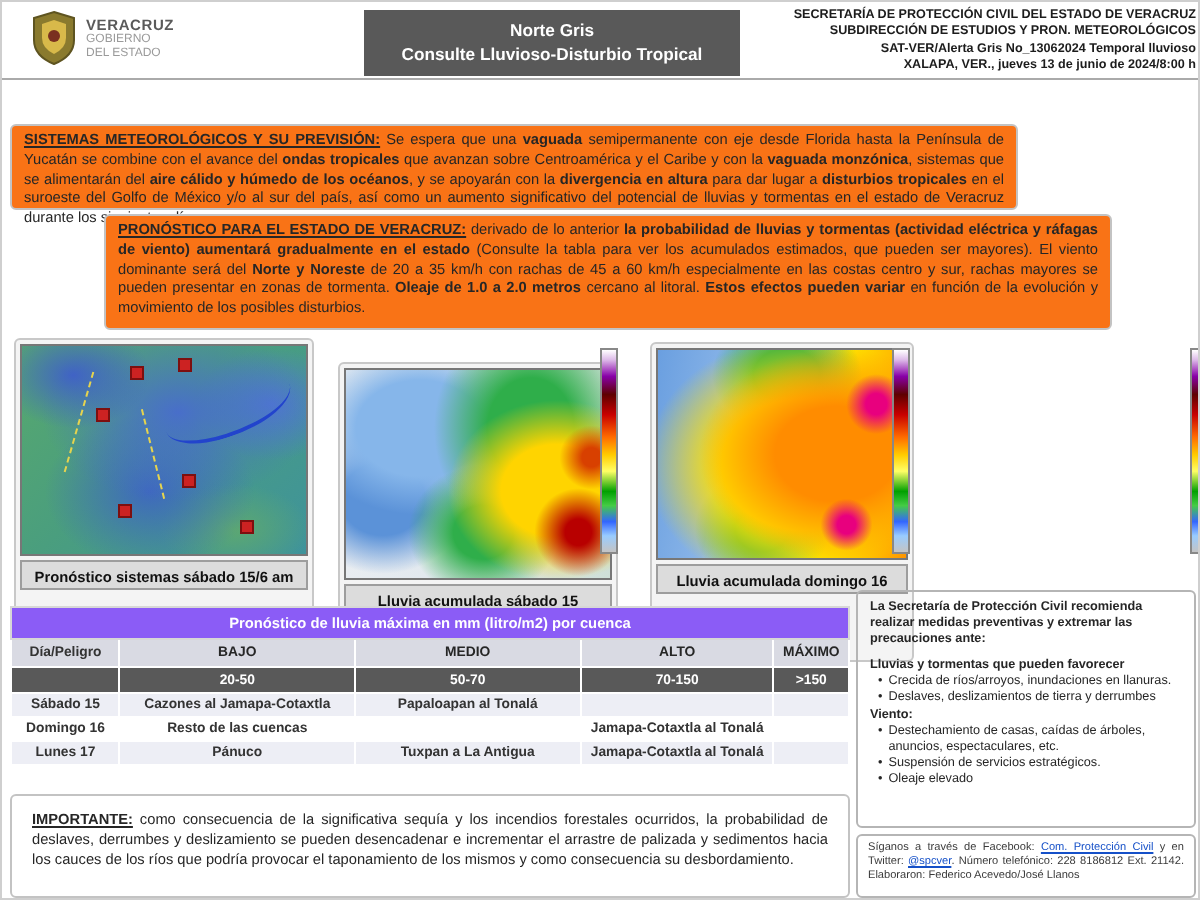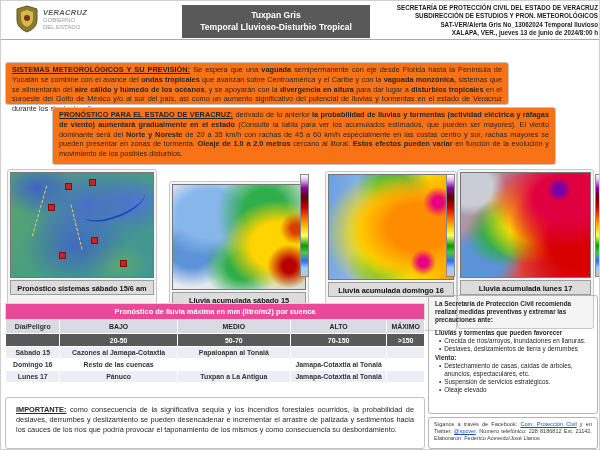--- a/index.html
+++ b/index.html
@@ -9,21 +9,21 @@
     border:1px solid #cfcfcf;box-sizing:border-box;overflow:hidden;
   }
   .b{font-weight:bold}
   .u{text-decoration:underline}
   .lnk{color:#1550c8;text-decoration:underline;cursor:pointer}
 
   
   header{position:absolute;left:0;top:0;width:600px;height:38px;}
   .logos{position:absolute;left:14px;top:4px;display:flex;gap:14px;align-items:center;}
   .logo{display:flex;gap:4px;align-items:center;}
-  .lv-t1{font-size:7.5px;font-weight:bold;color:#5a5a5a;letter-spacing:.3px;font-style:italic;}
+  .lv-t1{font-size:7.5px;font-weight:bold;color:#5a5a5a;letter-spacing:.3px;}
   .lv-t2{font-size:6px;color:#9a9a9a;line-height:1.15;}
   .pc-t1{font-size:10px;font-weight:bold;color:#5a5a5a;line-height:1;}
   .pc-t2{font-size:4.6px;color:#c0703a;line-height:1.2;}
   .banner{
     position:absolute;left:181px;top:4px;width:188px;height:33px;background:#595959;
     color:#fff;font-weight:bold;text-align:center;display:flex;flex-direction:column;
     justify-content:center;gap:2px;font-size:8.6px;line-height:1.1;
   }
   .org{position:absolute;right:3px;top:3px;width:226px;text-align:right;
     font-size:6.3px;font-weight:bold;color:#1c1c1c;line-height:1.33;}
@@ -91,21 +91,21 @@
       radial-gradient(ellipse 68px 58px at 55% 45%, #ffe000 35%, transparent 76%),
       radial-gradient(ellipse 52px 45px at 34% 58%, #2fae4a 35%, transparent 76%),
       radial-gradient(ellipse 58px 48px at 14% 86%, #5b92d8 40%, transparent 76%),
       radial-gradient(ellipse 48px 40px at 8% 14%, #c9cdd5 45%, transparent 72%),
       linear-gradient(120deg,#9ab4d0 0%,#e05040 58%,#cc0033 100%);}
 
   
   .rain{position:absolute;left:4px;top:302px;width:420px;border-collapse:collapse;table-layout:fixed;}
   .rain th,.rain td{border:1.5px solid #fff;padding:2px 2px;font-size:6.9px;text-align:center;
     font-weight:bold;color:#333;overflow:hidden;white-space:nowrap;}
-  .t-title th{background:#ec4899;color:#fff;font-size:7.4px;padding:3px 2px;border:1.5px solid #d7d7d7;}
+  .t-title th{background:#8b5cf6;color:#fff;font-size:7.4px;padding:3px 2px;border:1.5px solid #d7d7d7;}
   .t-head th{background:#d9dae3;color:#262626;padding:3px 2px;}
   .t-range td{background:#595959;color:#fff;padding:2.5px 2px;}
   .r-a td{background:#edeef5;}
   .r-b td{background:#ffffff;}
   .rain td:first-child,.t-head th:first-child{color:#333;}
 
   
   .reco{
     position:absolute;left:427px;top:294px;width:170px;height:119px;box-sizing:border-box;
     border:1px solid #b5b5b5;border-radius:3px;padding:4px 6px;font-size:6.35px;line-height:1.27;color:#262626;
@@ -144,22 +144,22 @@
         </svg>
         <div>
           <div class="lv-t1">VERACRUZ</div>
           <div class="lv-t2">GOBIERNO</div>
           <div class="lv-t2">DEL ESTADO</div>
         </div>
       </div>
     </div>
 
     <div class="banner">
-      <div>Tuxpan Gris</div>
-      <div>Temporal Lluvioso-Disturbio  Tropical</div>
+      <div>Norte Gris</div>
+      <div>Consulte Lluvioso-Disturbio  Tropical</div>
     </div>
 
     <div class="org">
       <div>SECRETARÍA DE PROTECCIÓN CIVIL  DEL ESTADO DE VERACRUZ</div>
       <div>SUBDIRECCIÓN DE ESTUDIOS Y PRON. METEOROLÓGICOS</div>
       <div>SAT-VER/Alerta Gris No_13062024 Temporal lluvioso</div>
       <div>XALAPA, VER., jueves 13 de junio de 2024/8:00 h</div>
     </div>
   </header>
 
@@ -194,24 +194,20 @@
     <figcaption class="cap">Lluvia acumulada sábado 15</figcaption>
   </figure>
   <div class="colorbar" style="left:299px"></div>
 
   <figure class="fig" style="left:322px;width:132px;margin:2px">
     <div class="map m3"></div>
     <figcaption class="cap">Lluvia acumulada domingo 16</figcaption>
   </figure>
   <div class="colorbar" style="left:445px"></div>
 
-  <figure class="fig" style="left:456px;width:137px;margin:0">
-    <div class="map m4"></div>
-    <figcaption class="cap">Lluvia acumulada lunes 17</figcaption>
-  </figure>
   <div class="colorbar" style="left:594px;width:5px"></div>
 
   <table class="rain">
     <colgroup>
       <col style="width:13%">
         <col style="width:28%">
         <col style="width:27%">
         <col style="width:23%">
         <col style="width:9%">
     </colgroup>

